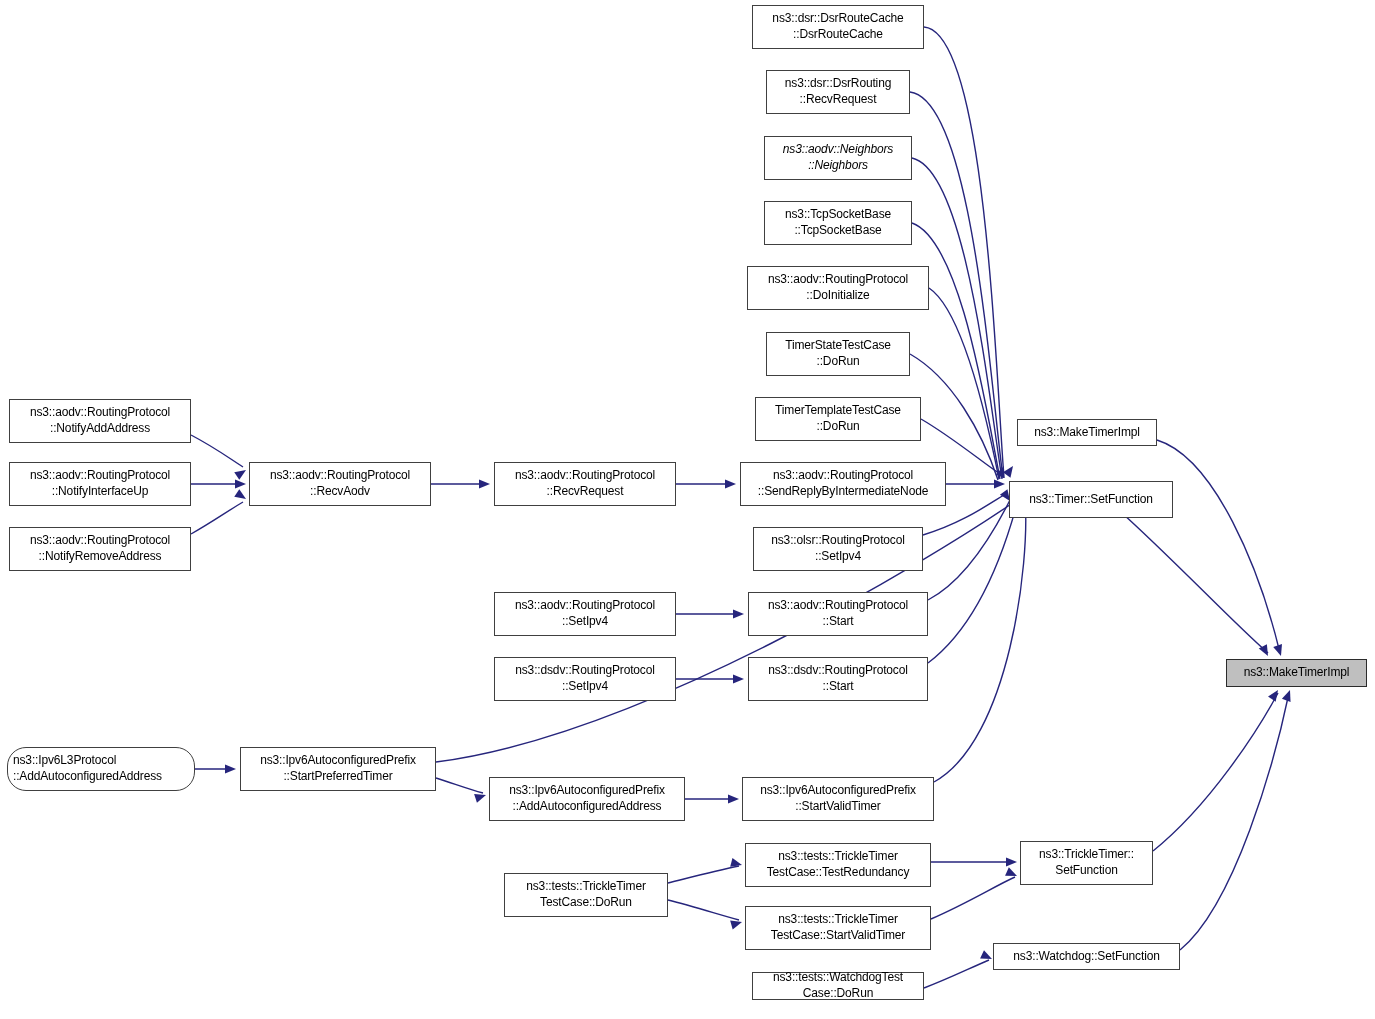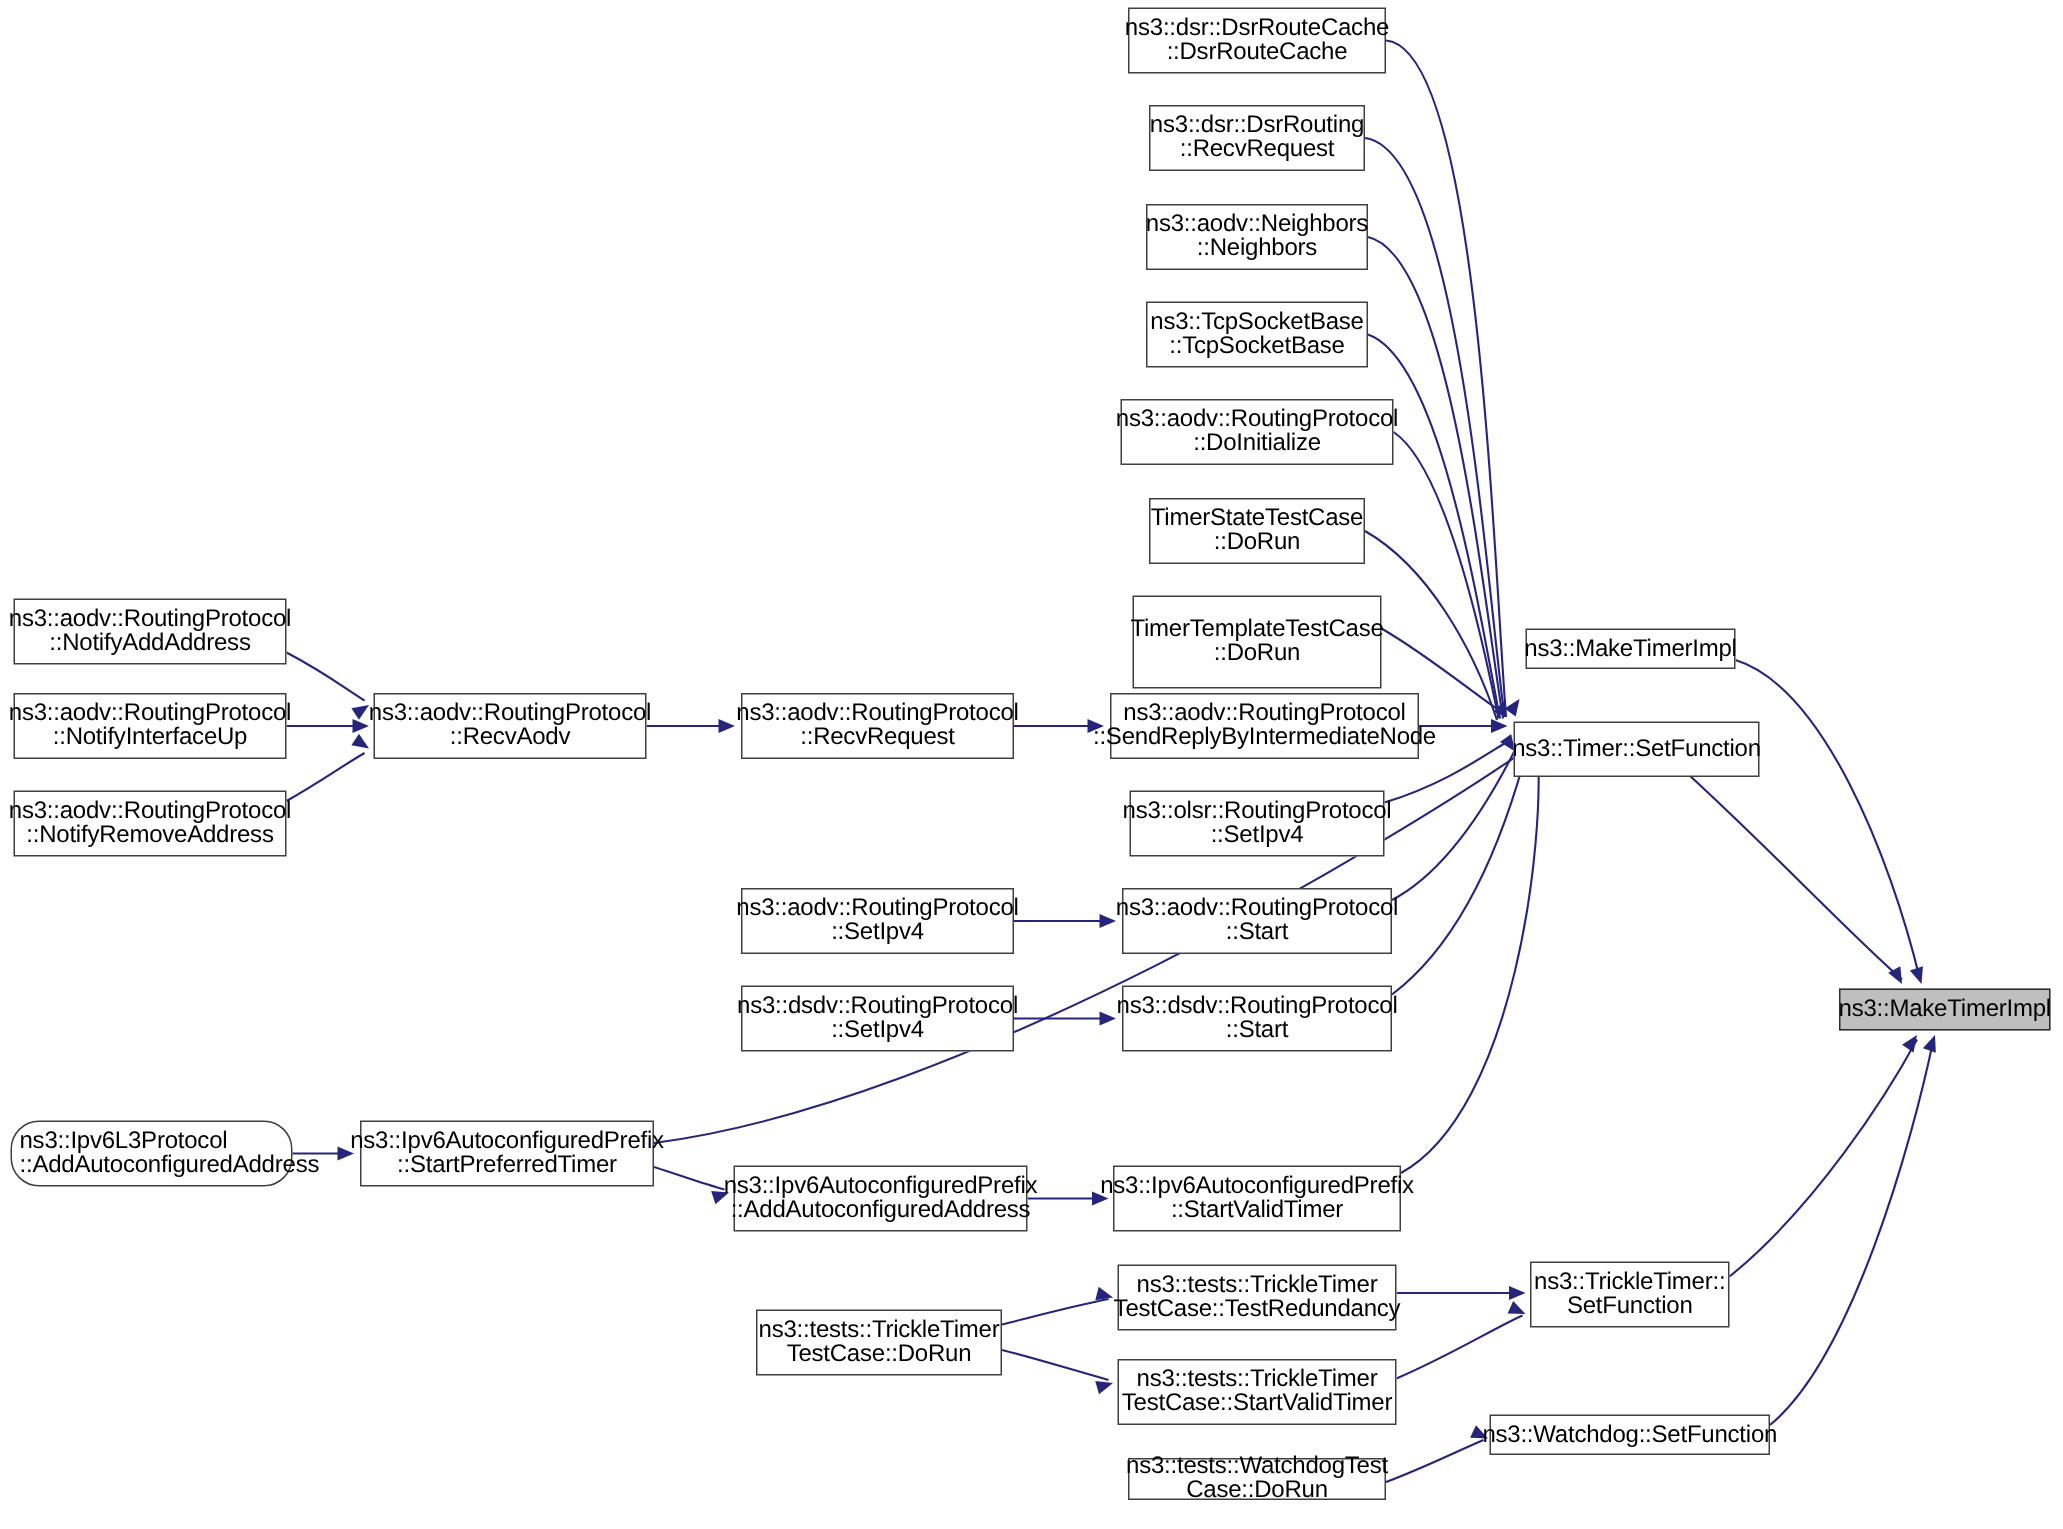--- a/index.html
+++ b/index.html
@@ -31,21 +31,21 @@
   .edge-arrow {
     fill: #26257c;
     stroke: none;
   }
   .node-box {
     position: absolute;
     box-sizing: border-box;
     border: 1.4px solid #404040;
     background: #ffffff;
     color: #000000;
-    font-size: 16px;
+    font-size: 12px;
     line-height: 15.6px;
     text-align: center;
     display: flex;
     flex-direction: column;
     align-items: center;
     justify-content: center;
     letter-spacing: -0.15px;
     white-space: nowrap;
   }
   .node-box.highlight {
@@ -128,37 +128,37 @@
     </svg>
   <div id="nodes-layer">
       <div class="node-box" style="left: 752px; top: 5px; width: 172px; height: 44px;">
         <span class="node-line">ns3::dsr::DsrRouteCache</span>
         <span class="node-line">::DsrRouteCache</span>
       </div>
       <div class="node-box" style="left: 766px; top: 70px; width: 144px; height: 44px;">
         <span class="node-line">ns3::dsr::DsrRouting</span>
         <span class="node-line">::RecvRequest</span>
       </div>
-      <div class="node-box" style="left: 764px; top: 136px; width: 148px; height: 44px;">
+      <div class="node-box" style="left: 764px; top: 136px; width: 148px; height: 44px; font-style: italic;">
         <span class="node-line">ns3::aodv::Neighbors</span>
         <span class="node-line">::Neighbors</span>
       </div>
       <div class="node-box" style="left: 764px; top: 201px; width: 148px; height: 44px;">
         <span class="node-line">ns3::TcpSocketBase</span>
         <span class="node-line">::TcpSocketBase</span>
       </div>
       <div class="node-box" style="left: 747px; top: 266px; width: 182px; height: 44px;">
         <span class="node-line">ns3::aodv::RoutingProtocol</span>
         <span class="node-line">::DoInitialize</span>
       </div>
       <div class="node-box" style="left: 766px; top: 332px; width: 144px; height: 44px;">
         <span class="node-line">TimerStateTestCase</span>
         <span class="node-line">::DoRun</span>
       </div>
-      <div class="node-box" style="left: 755px; top: 397px; width: 166px; height: 62px;">
+      <div class="node-box" style="left: 755px; top: 397px; width: 166px; height: 44px;">
         <span class="node-line">TimerTemplateTestCase</span>
         <span class="node-line">::DoRun</span>
       </div>
       <div class="node-box" style="left: 9px; top: 399px; width: 182px; height: 44px;">
         <span class="node-line">ns3::aodv::RoutingProtocol</span>
         <span class="node-line">::NotifyAddAddress</span>
       </div>
       <div class="node-box" style="left: 9px; top: 462px; width: 182px; height: 44px;">
         <span class="node-line">ns3::aodv::RoutingProtocol</span>
         <span class="node-line">::NotifyInterfaceUp</span>

